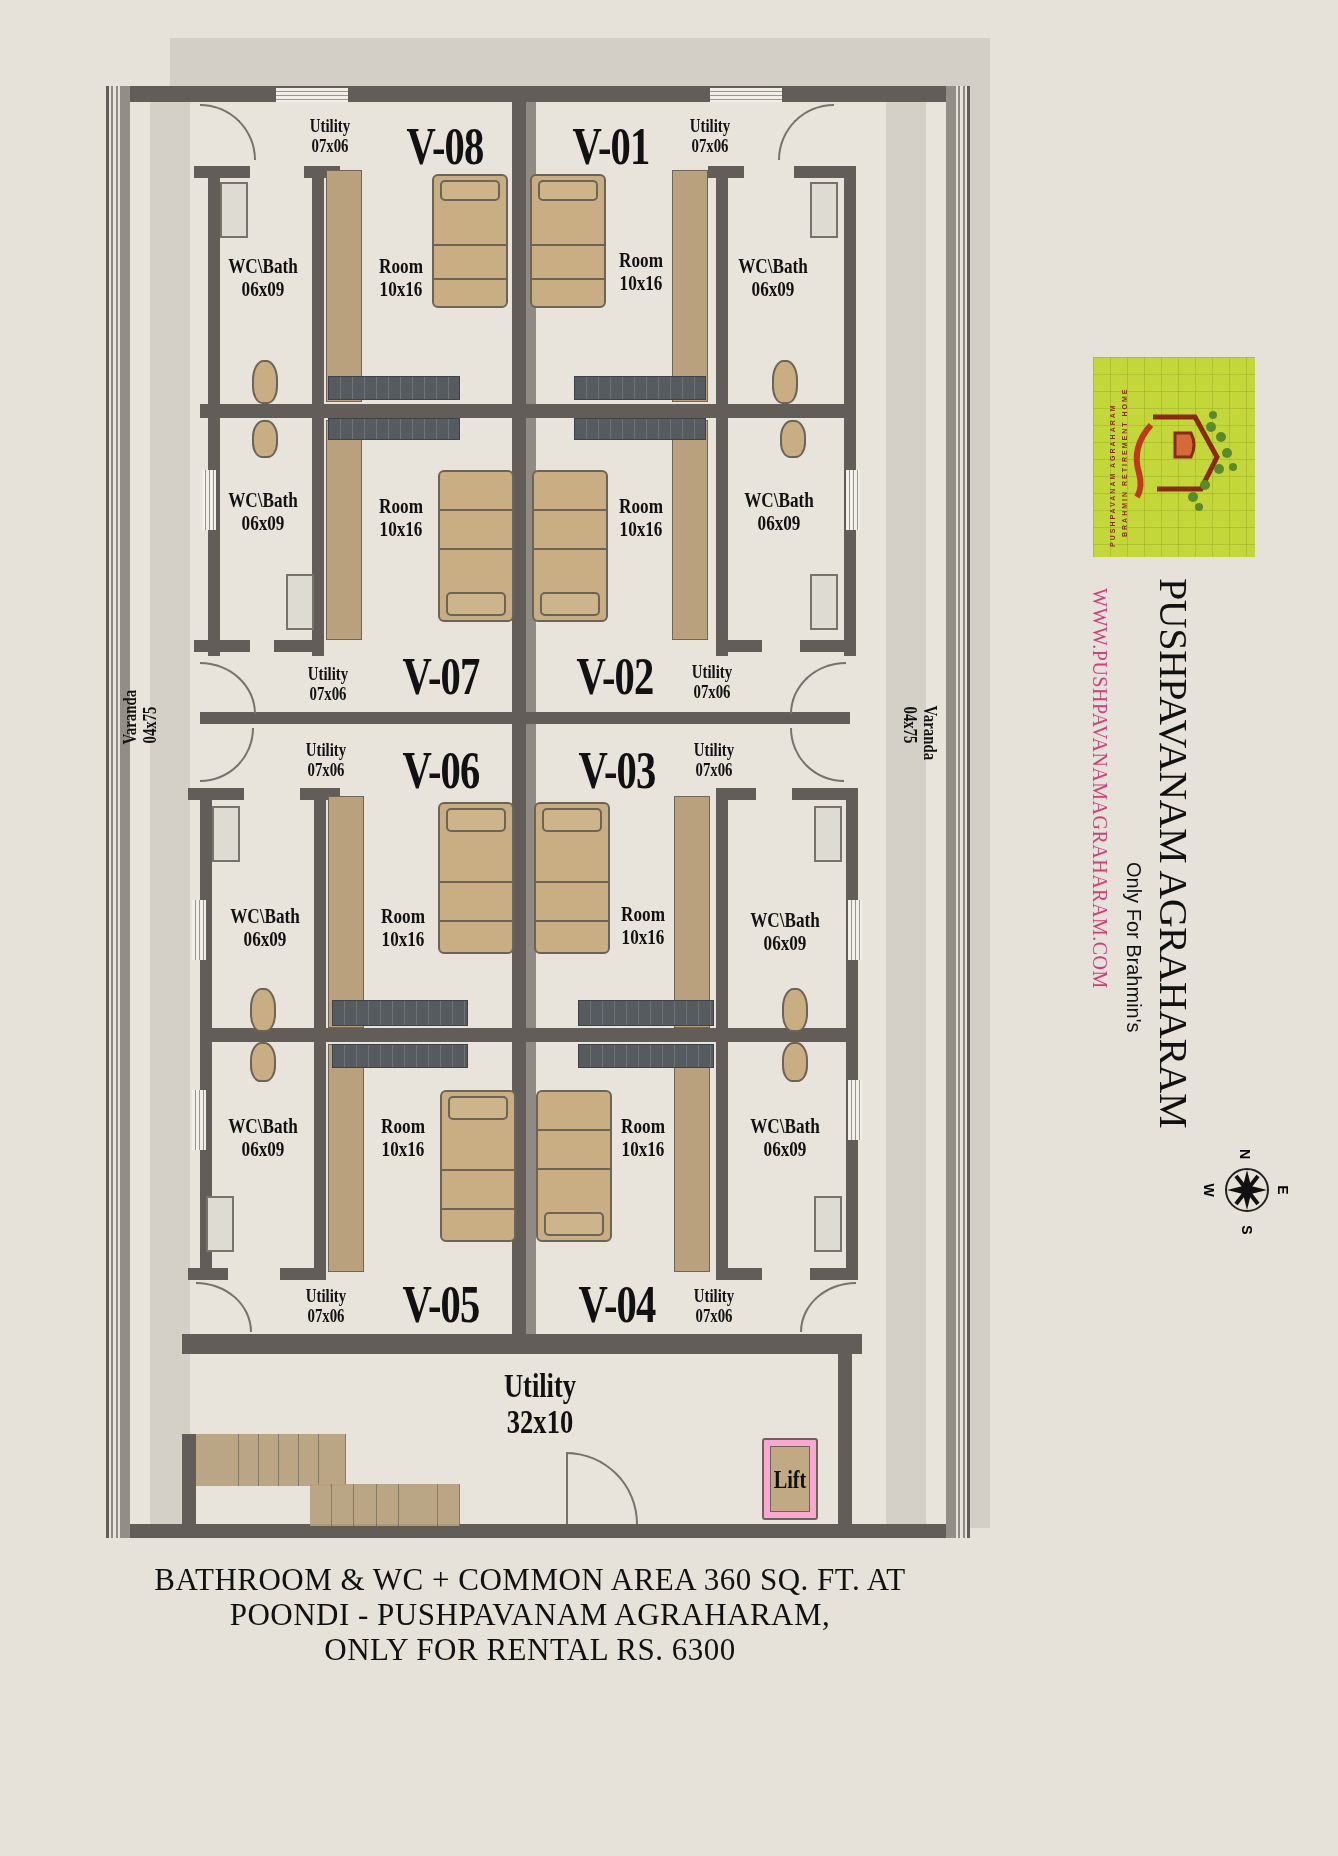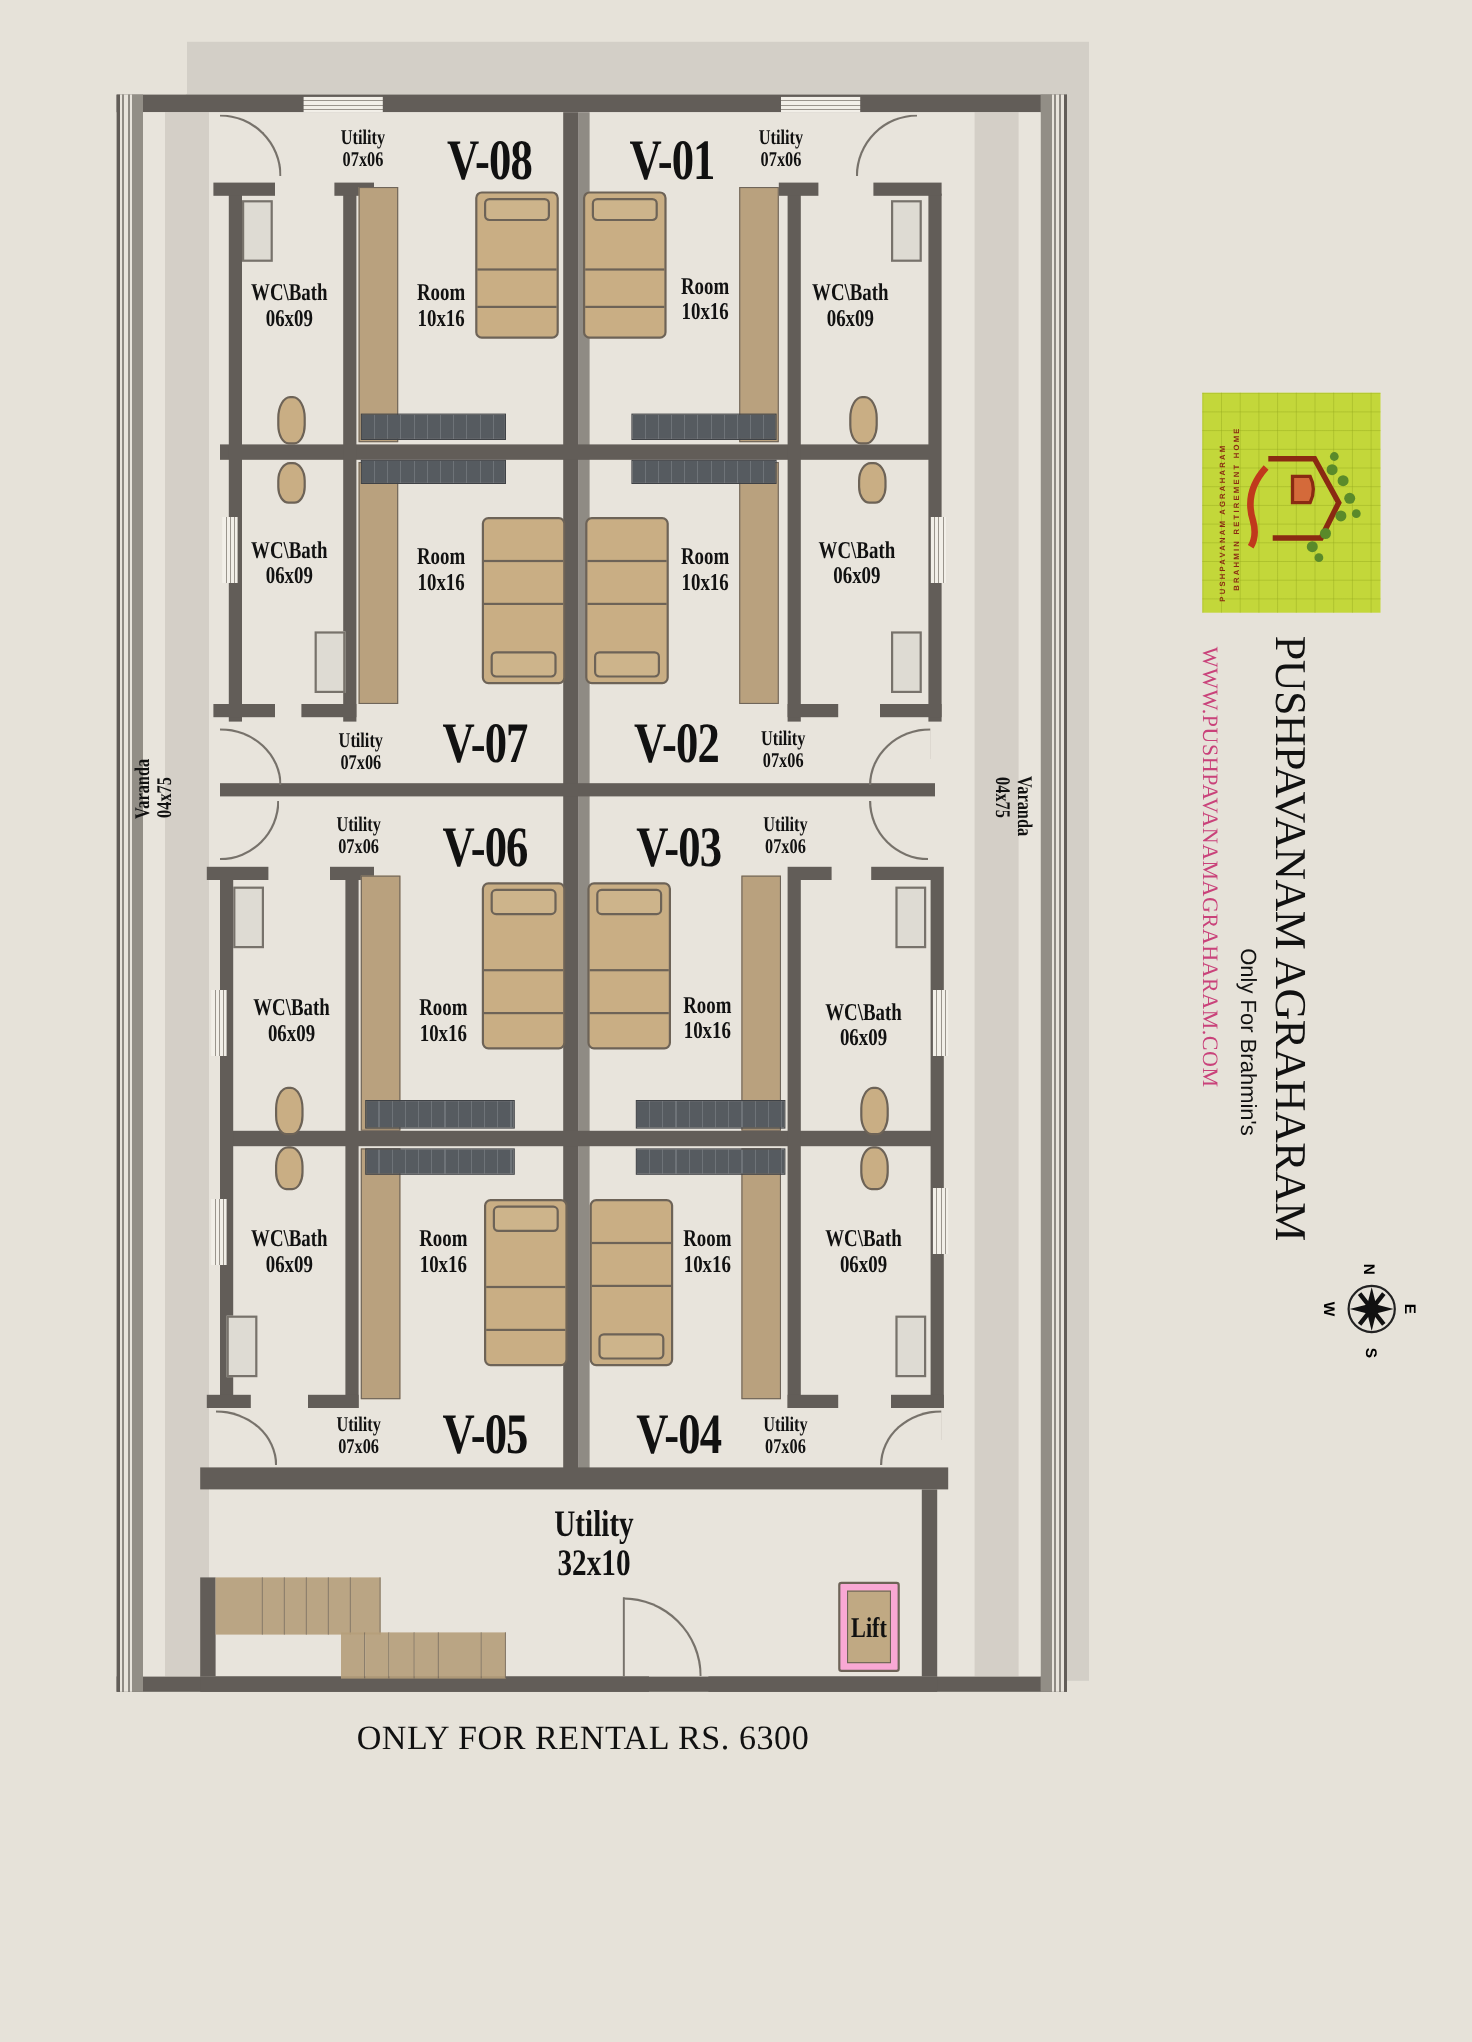--- a/index.html
+++ b/index.html
@@ -350,14 +350,16 @@
     <path d="M47 50 L51 66 L67 70 L51 74 L47 90 L43 74 L27 70 L43 66 Z" fill="#111"></path>
     <path d="M36 56 L47 70 L58 56 M36 84 L47 70 L58 84" stroke="#111" stroke-width="4" fill="none"></path>
   </svg>
   <div class="abs" style="left:40px;top:26px;font-family:'Liberation Sans',sans-serif;font-weight:bold;font-size:14px;transform:rotate(90deg);">N</div>
   <div class="abs" style="left:78px;top:62px;font-family:'Liberation Sans',sans-serif;font-weight:bold;font-size:14px;transform:rotate(90deg);">E</div>
   <div class="abs" style="left:42px;top:102px;font-family:'Liberation Sans',sans-serif;font-weight:bold;font-size:14px;transform:rotate(90deg);">S</div>
   <div class="abs" style="left:2px;top:62px;font-family:'Liberation Sans',sans-serif;font-weight:bold;font-size:14px;transform:rotate(90deg);">W</div>
 </div>
 
 <div class="abs" style="left:100px;top:1562px;width:860px;">
+  <div class="footer-text">BATHROOM &amp; WC + COMMON AREA 360 SQ. FT. AT</div>
+  <div class="footer-text">POONDI - PUSHPAVANAM AGRAHARAM,</div>
   <div class="footer-text">ONLY FOR RENTAL RS. 6300</div>
 </div>
 
 </body></html>

